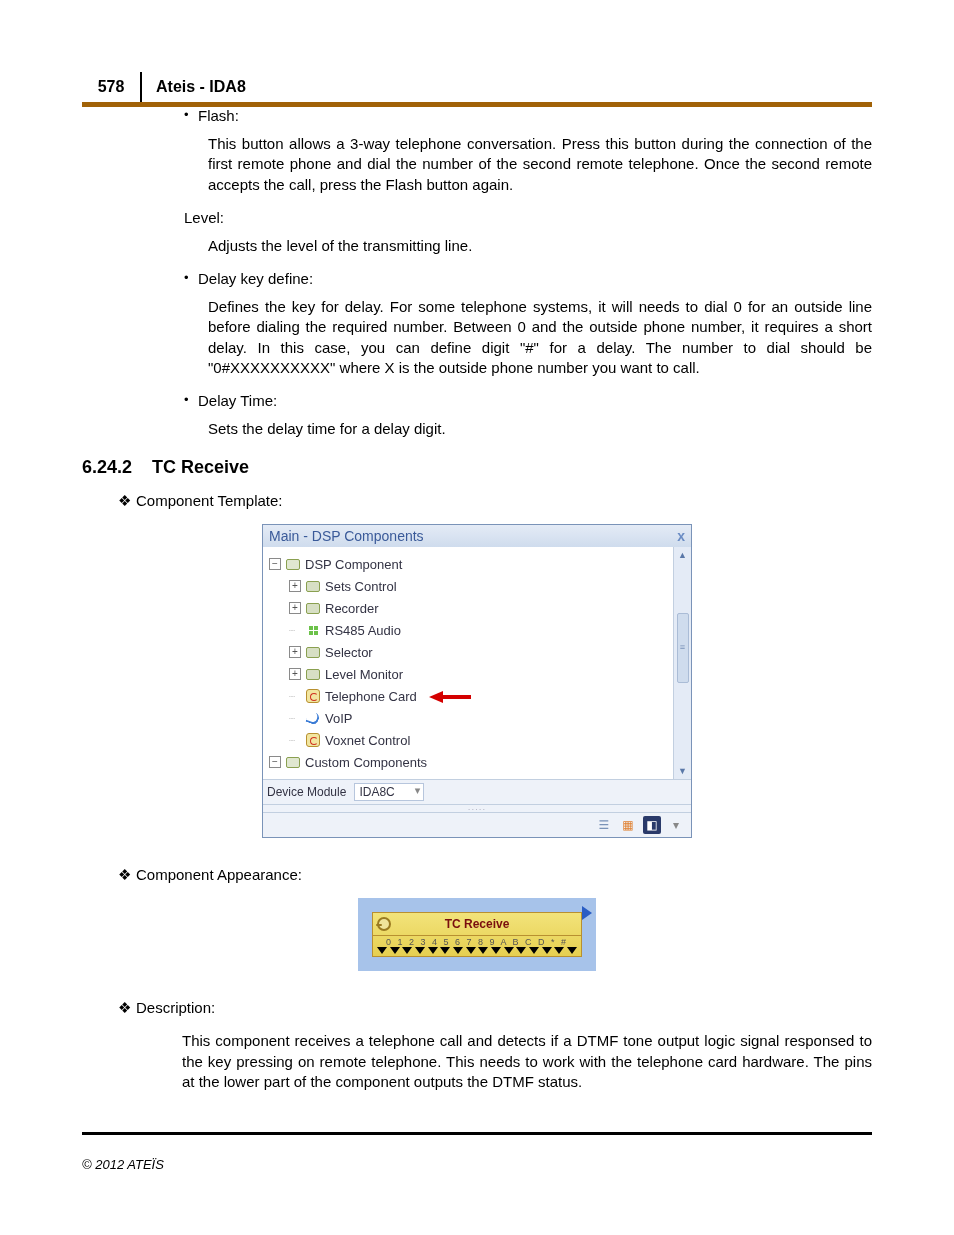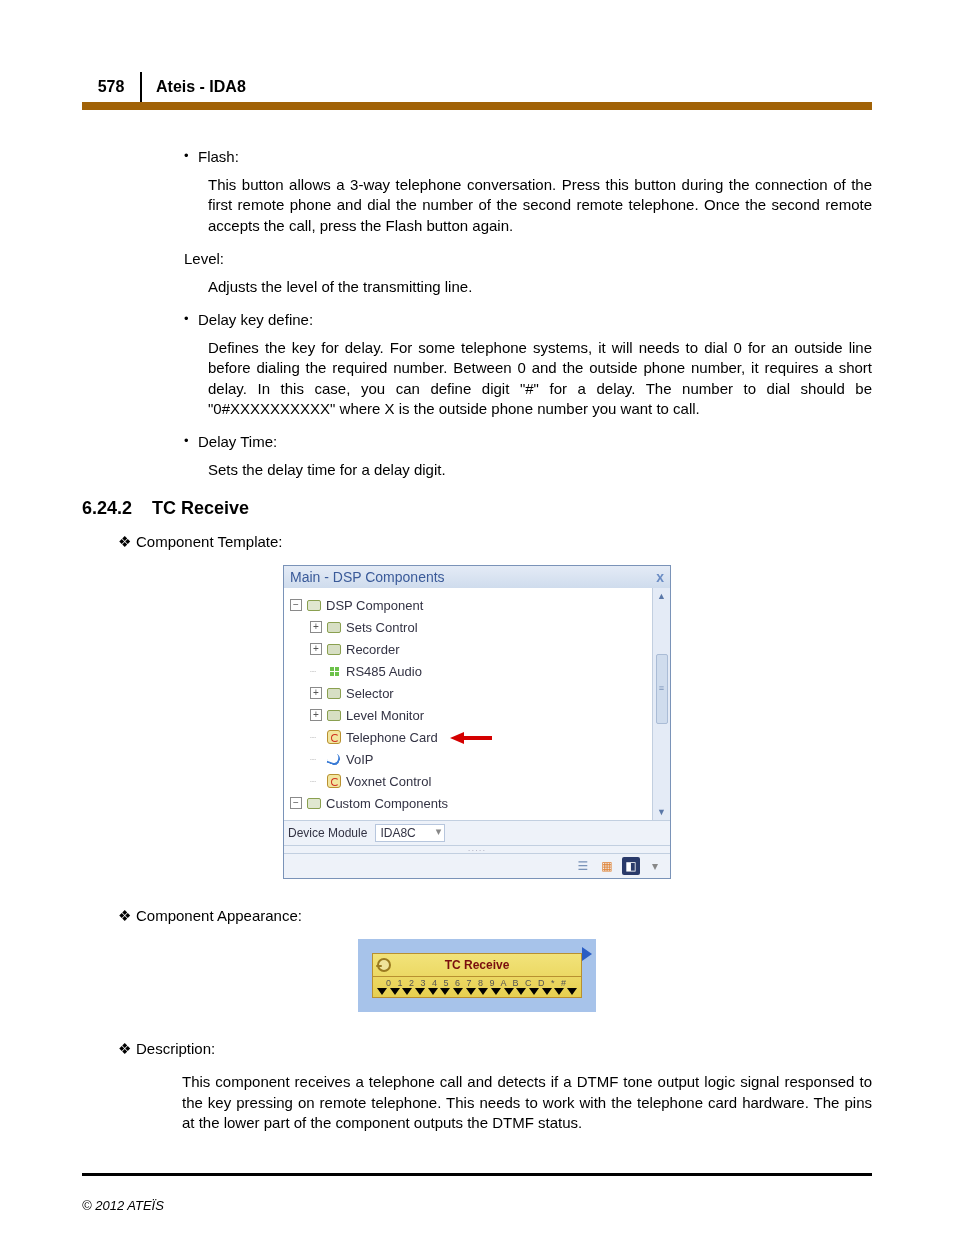--- a/index.html
+++ b/index.html
@@ -1,35 +1,35 @@
 <!DOCTYPE html>
 <html><head>
 <meta charset="utf-8">
 <style>
   * { box-sizing: border-box; }
   body { margin: 0; font-family: Arial, Helvetica, sans-serif; background: #fff; color: #000; width: 954px; }
   .page { padding: 72px 82px 40px 82px; }
-  .hdr-wrap { border-bottom: 8px solid #a16207; padding-bottom: 0; margin-bottom: 38px; }
+  .hdr-wrap { border-bottom: 5px solid #a16207; padding-bottom: 0; }
   .hdr { display: flex; align-items: stretch; }
   .pg-num { width: 60px; border-right: 2px solid #000; font-weight: bold; font-size: 16px; text-align: center; padding: 6px 0; }
   .doc-title { font-weight: bold; font-size: 16px; padding: 6px 0 6px 14px; }
   .bullet-row { display: flex; margin: 0 0 10px 102px; }
   .bullet-row .dot { width: 14px; font-size: 13px; }
   .bullet-row .btxt { font-size: 15px; }
   .body-indent { margin: 0 0 14px 126px; font-size: 15px; text-align: justify; line-height: 1.35; }
   .lvl-label { margin: 0 0 10px 102px; font-size: 15px; }
   .section-num { display: flex; font-weight: bold; font-size: 18px; margin: 18px 0 14px 0; }
   .section-num .num { width: 70px; }
   .diamond-row { display: flex; margin: 0 0 14px 36px; font-size: 15px; }
   .diamond-row .dia { width: 18px; }
   .desc-indent { margin: 6px 0 14px 100px; font-size: 15px; text-align: justify; line-height: 1.35; }
   .center-img { display: flex; justify-content: center; margin: 12px 0 28px 0; }
 
   
-  .panel { width: 388px; border: 1px solid #7a93b8; font-family: Tahoma, Arial, sans-serif; font-size: 13px; color: #334; background: #fff; }
+  .panel { width: 430px; border: 1px solid #7a93b8; font-family: Tahoma, Arial, sans-serif; font-size: 13px; color: #334; background: #fff; }
   .panel-title { background: linear-gradient(#e4ebf6,#cfdced); padding: 3px 6px; display: flex; justify-content: space-between; align-items: center; color: #3a5a99; font-size: 14px; }
   .panel-close { color: #6a8cc4; font-size: 14px; font-weight: bold; }
   .panel-body { display: flex; background: #fff; }
   .tree { flex: 1; padding: 6px 2px 6px 4px; }
   .tree-row { display: flex; align-items: center; height: 22px; white-space: nowrap; }
   .tree-row.lvl1 { padding-left: 2px; }
   .tree-row.lvl2 { padding-left: 22px; }
   .expander { width: 12px; height: 12px; border: 1px solid #8a8a8a; font-size: 10px; line-height: 10px; text-align: center; margin-right: 4px; color: #555; background: #fff; }
   .dotline { width: 12px; margin-right: 4px; color: #bbb; font-size: 10px; overflow: hidden; }
   .ticon { width: 16px; height: 16px; margin-right: 4px; display: flex; align-items: center; justify-content: center; }

